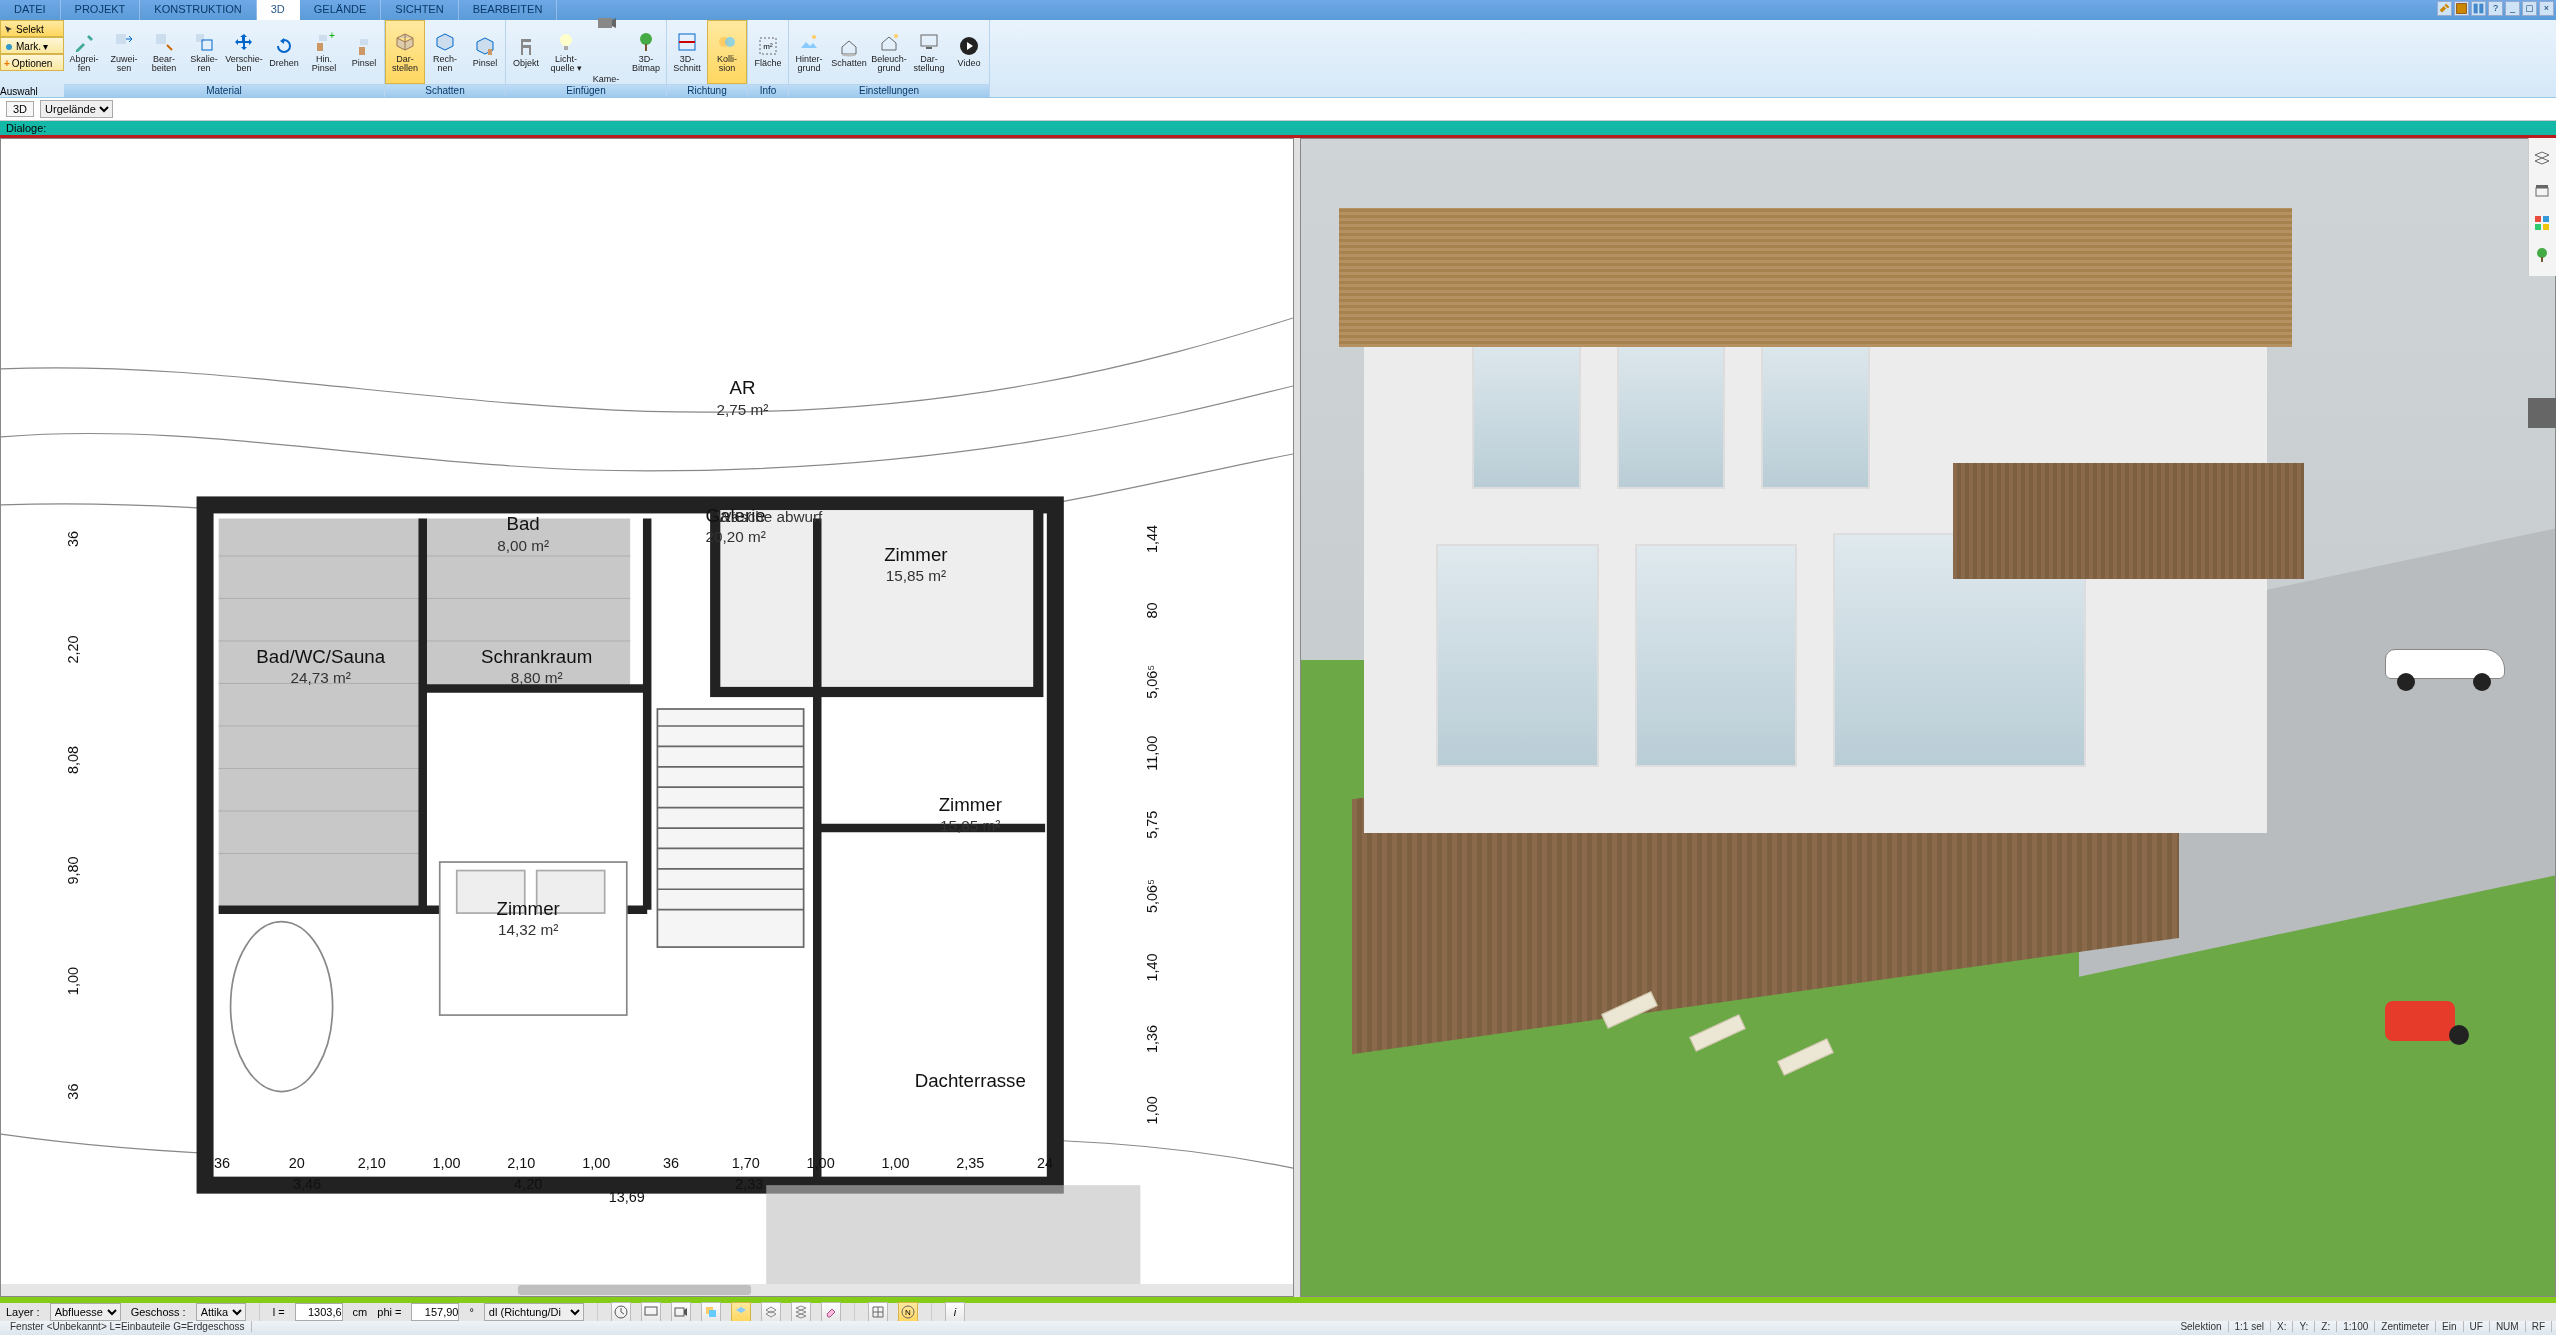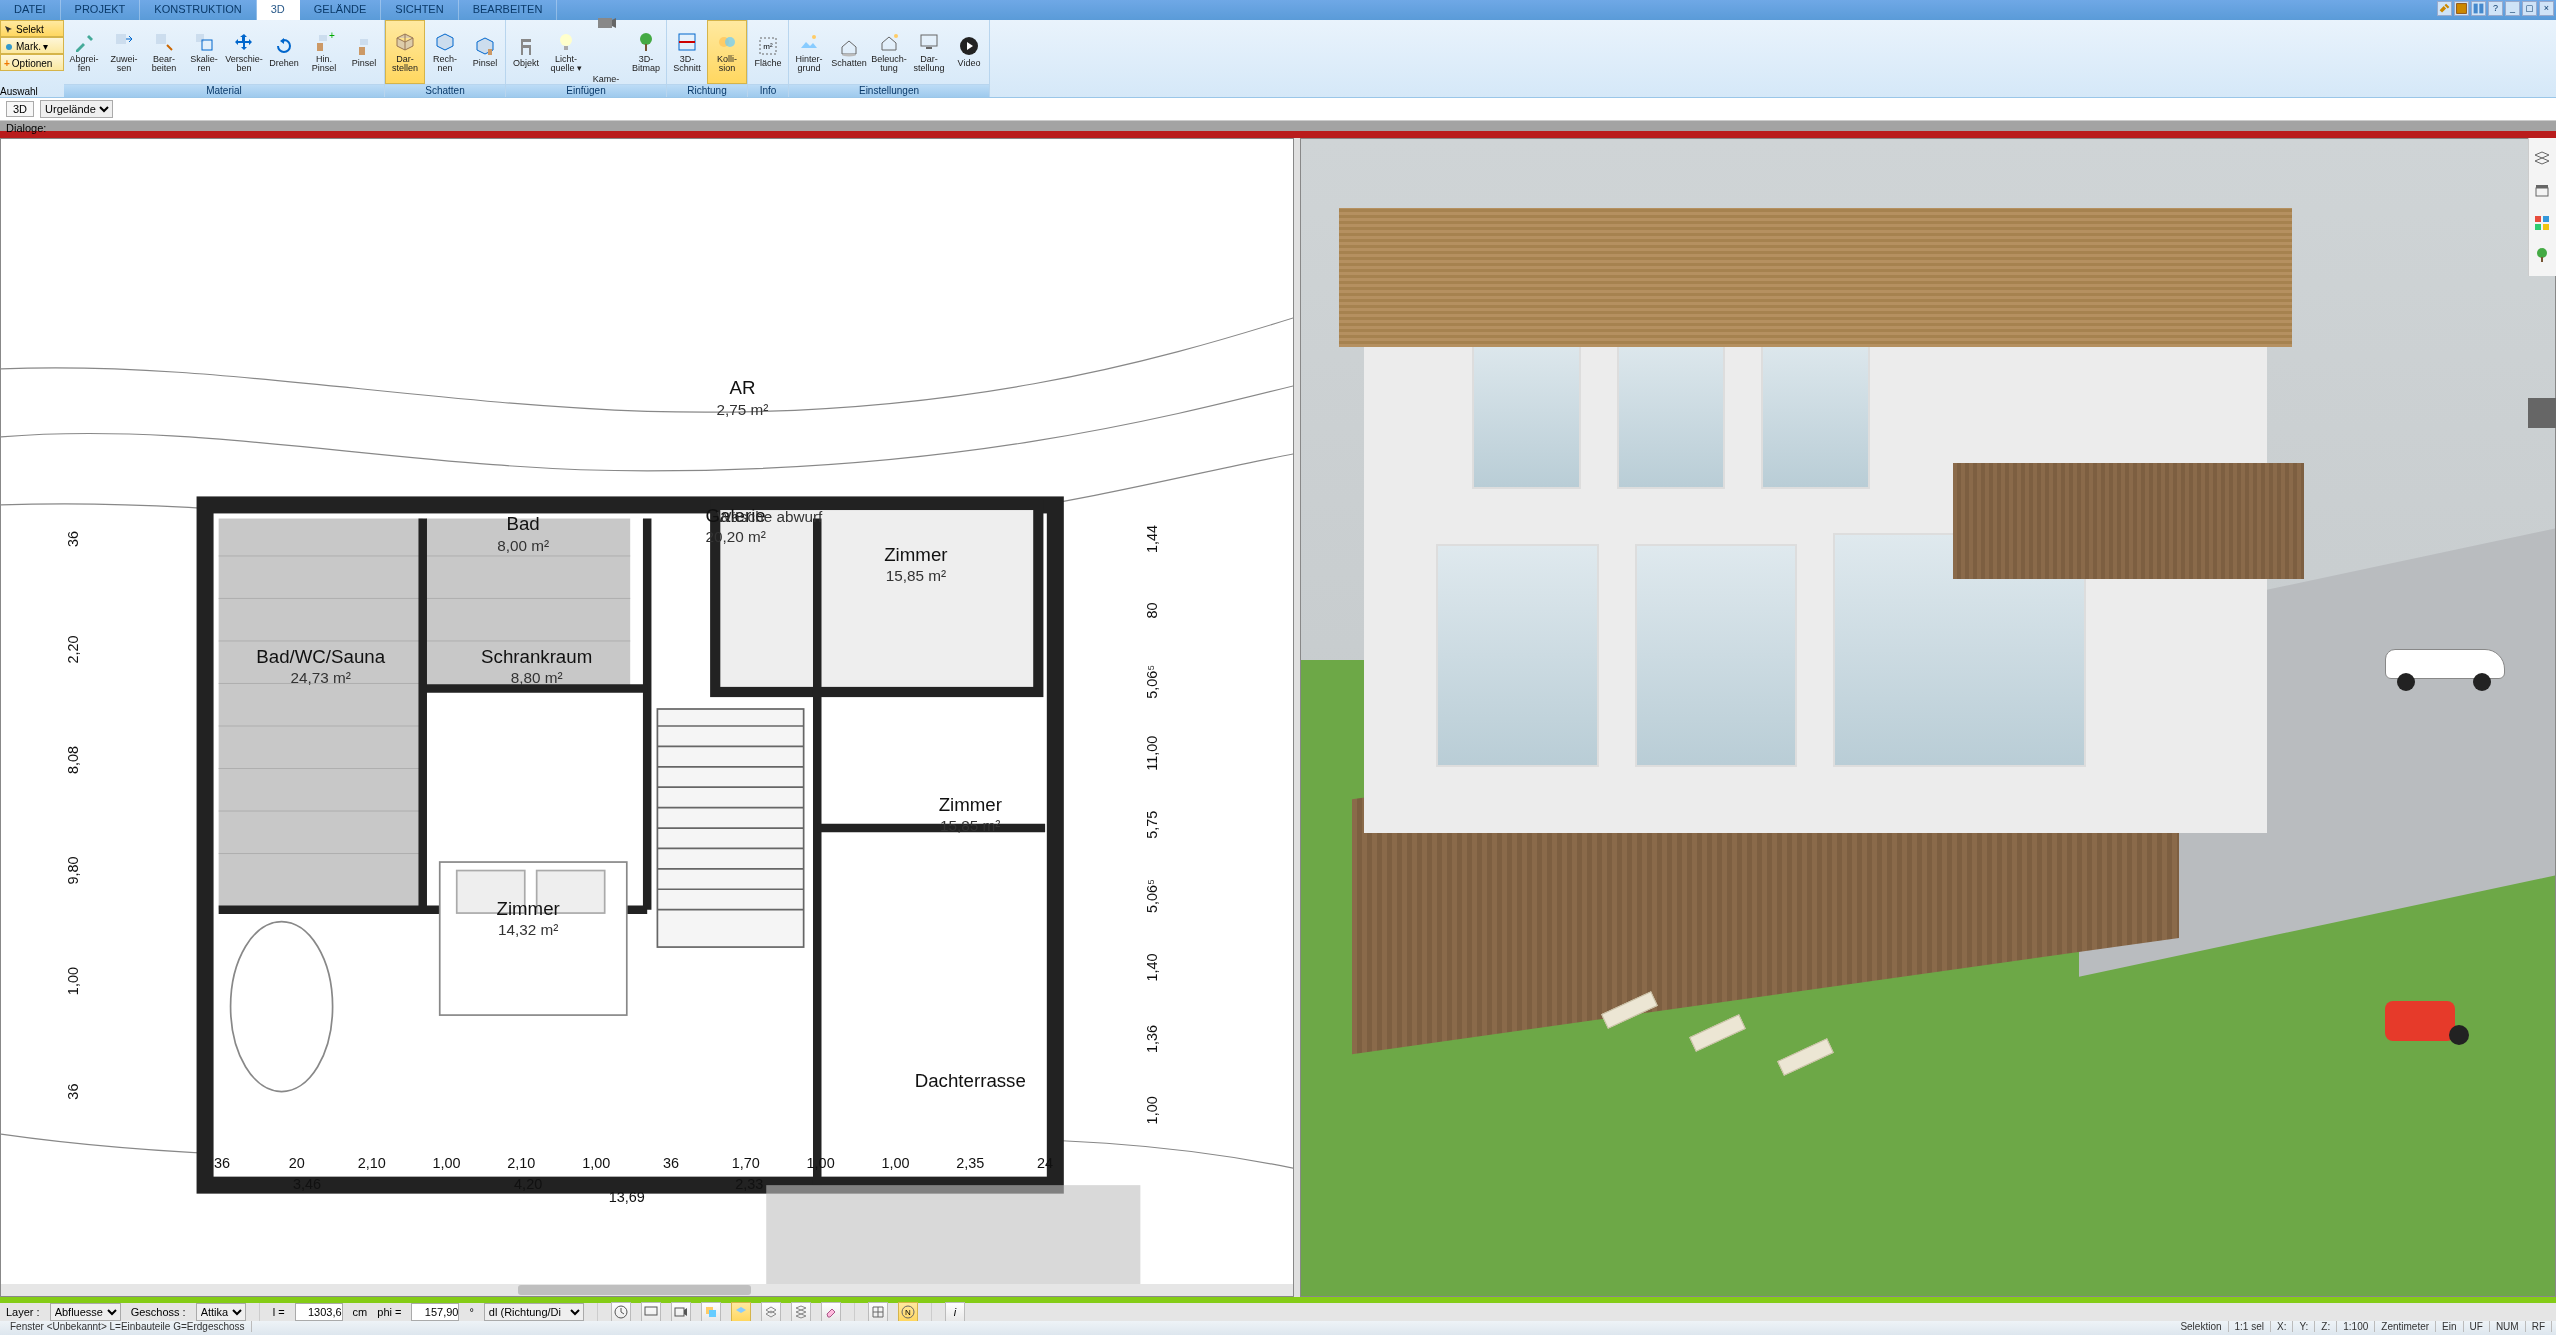--- a/index.html
+++ b/index.html
@@ -24,21 +24,21 @@
 .ribbon-group .caption { height: 14px; text-align: center; font-size: 10px; background: linear-gradient(#bcdcf6,#9ecaed); color: #0a3a6a; border-top: 1px solid #b8d5ee; }
 .rbtn { width: 40px; height: 64px; display: flex; flex-direction: column; align-items: center; justify-content: center; gap: 2px; font-size: 9px; text-align: center; line-height: 1.05; color: #222; padding: 2px 1px; }
 .rbtn.active { background: linear-gradient(#ffe9a0,#ffd760); border: 1px solid #d5b44a; }
 .rbtn .ico { width: 22px; height: 22px; display: flex; align-items: center; justify-content: center; }
 .rbtn .ico svg { width: 22px; height: 22px; }
 
 
 .subbar { height: 23px; display: flex; align-items: center; gap: 6px; padding: 0 6px; border-bottom: 1px solid #ccc; font-size: 11px; }
 .subbar .box3d { border: 1px solid #aaa; padding: 1px 6px; background: #f7f7f7; }
 .subbar select { font-size: 11px; border: 1px solid #aaa; height: 18px; }
-.dialogbar { height: 17px; padding: 1px 6px; font-size: 11px; border-bottom: 7px solid #b91c1c; background: #a3a3a3; }
+.dialogbar { height: 17px; padding: 1px 6px; font-size: 11px; border-bottom: 3px solid #b91c1c; background: #14b8a6; }
 
 
 .workspace { position: absolute; top: 138px; bottom: 38px; left: 0; right: 0; display: flex; }
 .pane { flex: 1; position: relative; overflow: hidden; border: 1px solid #888; background: #fff; }
 .pane.plan { background: #fff; }
 .pane.render { background: linear-gradient(#cfd4d6,#bfc4c6); flex: 0.97; }
 .splitter { width: 6px; background: #e0e0e0; cursor: col-resize; }
 
 
 .plan svg { width: 100%; height: 100%; }
@@ -356,21 +356,21 @@
             <div style="white-space: pre;">Schatten</div>
           </div>
           <div class="rbtn">
             <div class="ico">
               <svg viewBox="0 0 22 22">
                 <path d="M4 12l7-6 7 6v7H4z" fill="none" stroke="#666"></path>
                 <circle cx="18" cy="5" r="2" fill="#fc6"></circle>
               </svg>
             </div>
             <div style="white-space: pre;">Beleuch-
-tung</div>
+grund</div>
           </div>
           <div class="rbtn">
             <div class="ico">
               <svg viewBox="0 0 22 22">
                 <rect x="3" y="4" width="16" height="11" fill="none" stroke="#666"></rect>
                 <rect x="8" y="16" width="6" height="2" fill="#666"></rect>
               </svg>
             </div>
             <div style="white-space: pre;">Dar-
 stellung</div>

